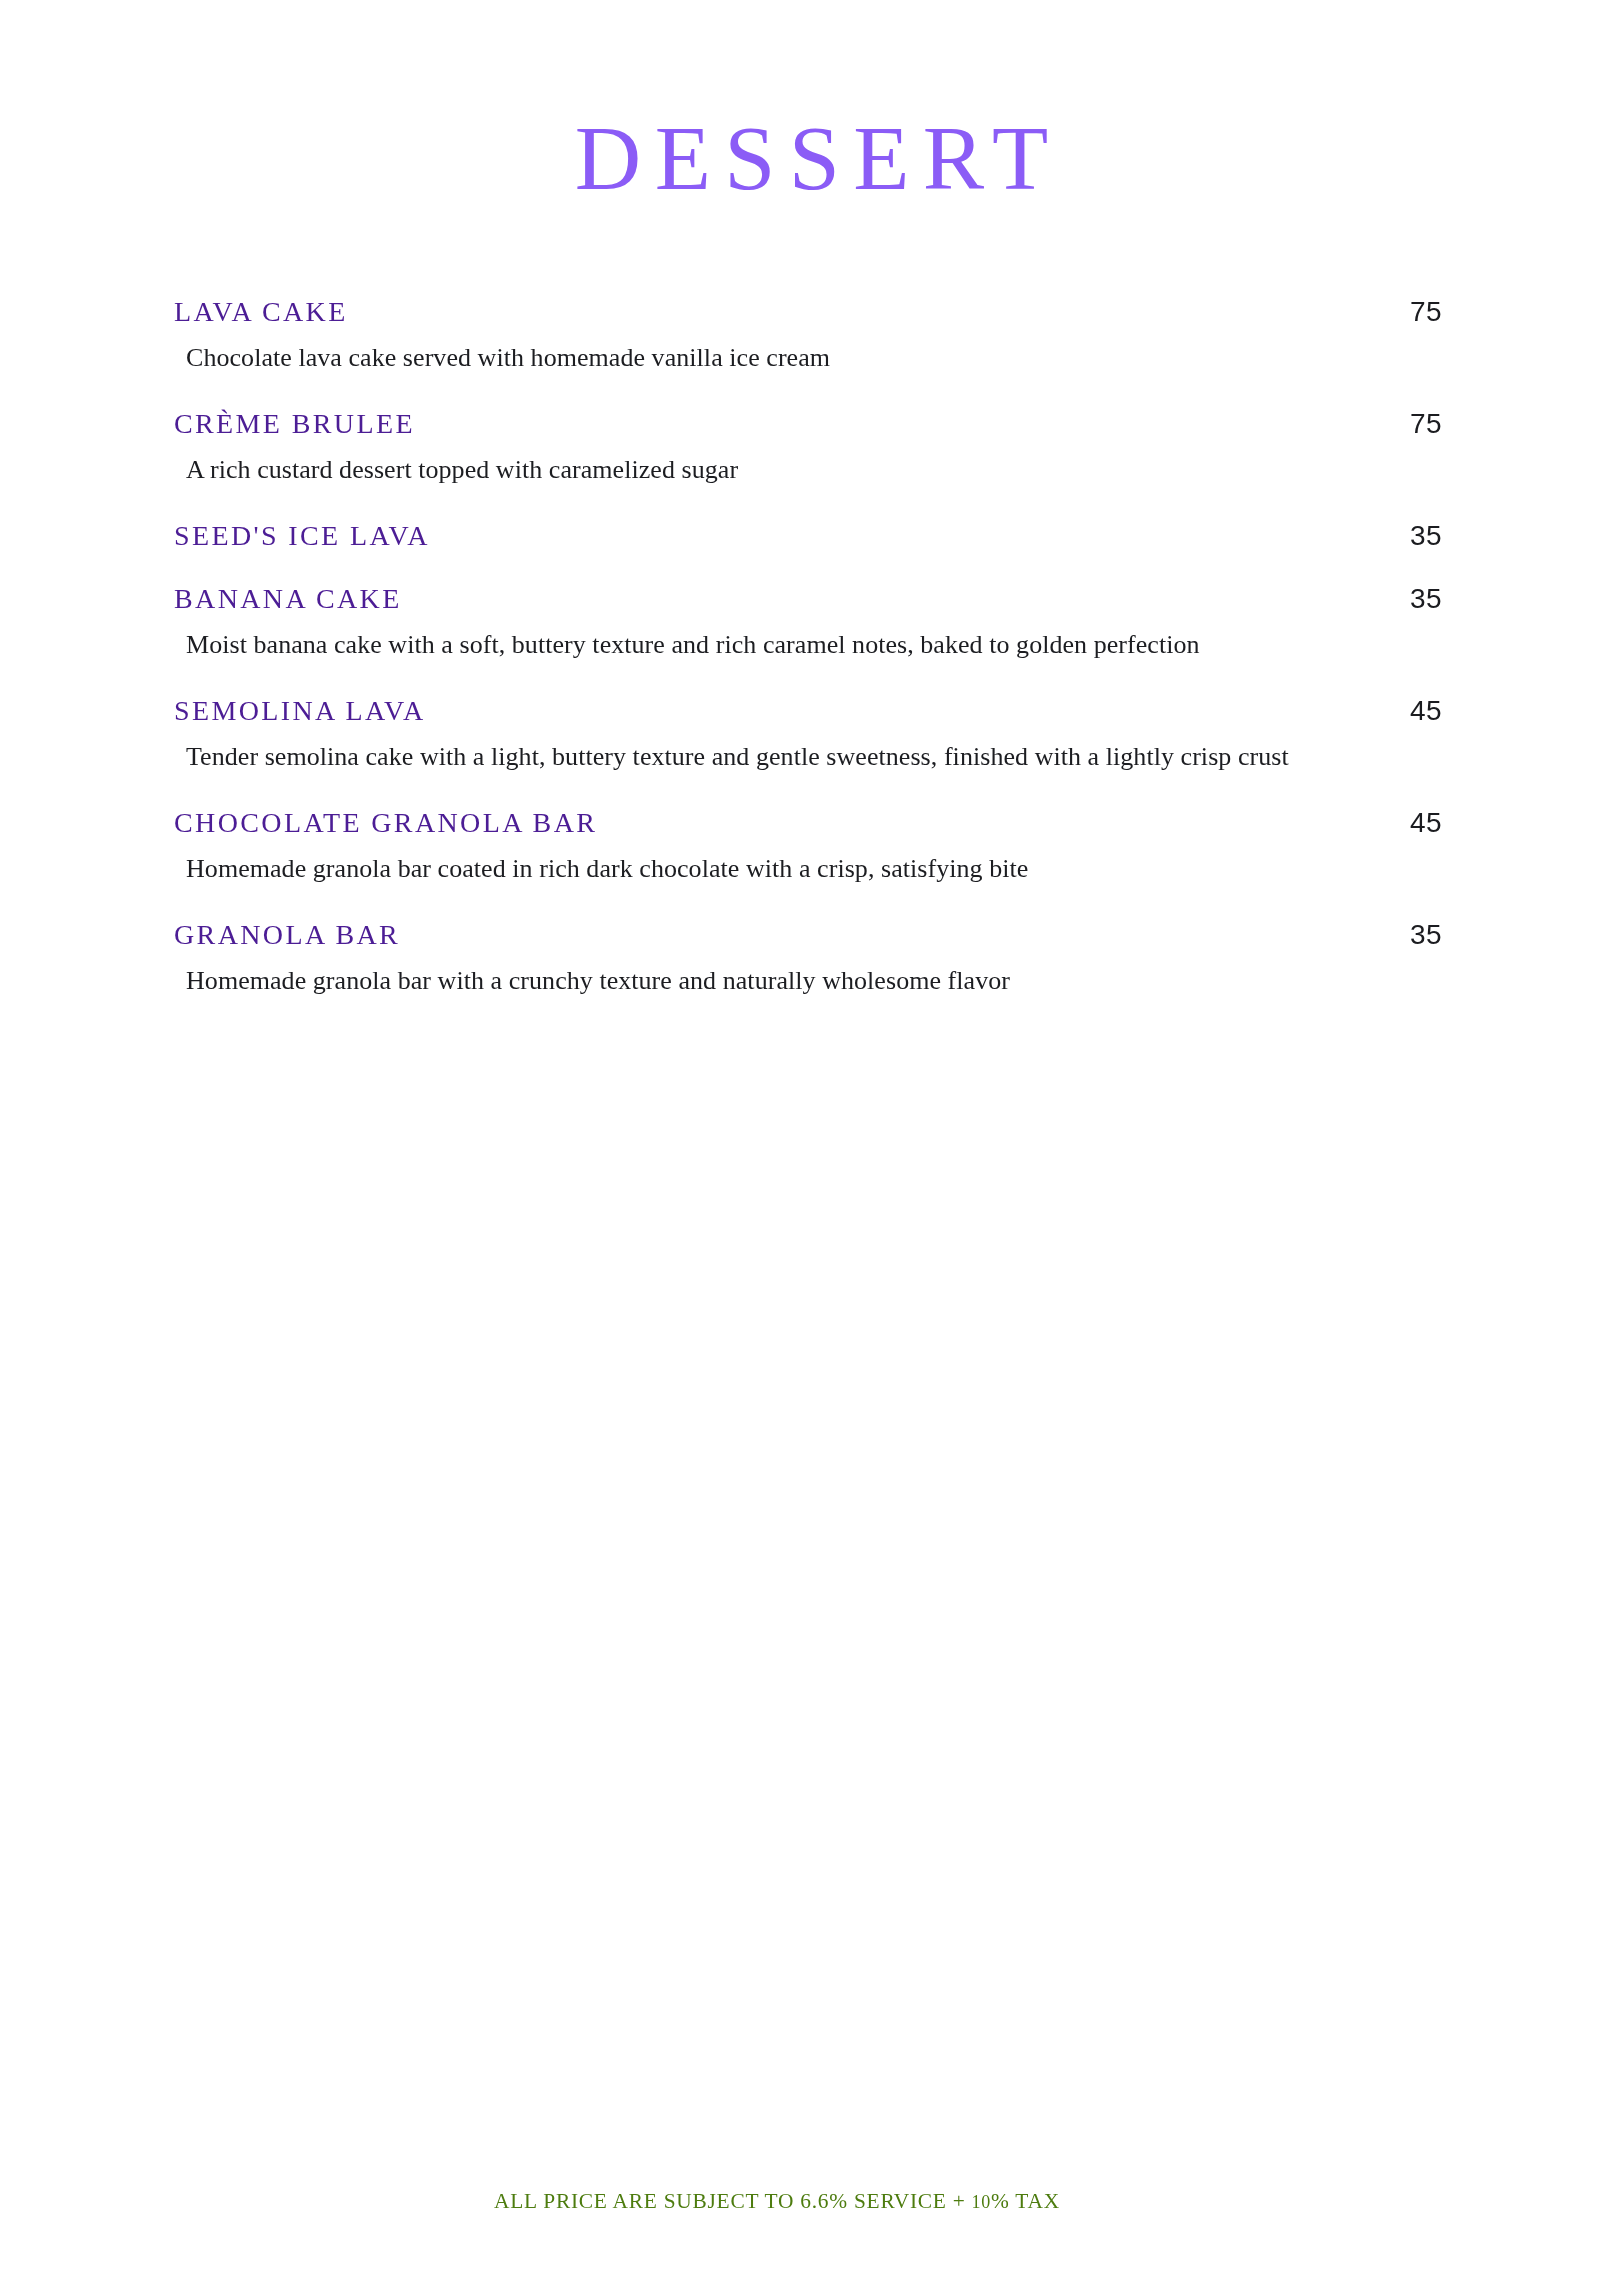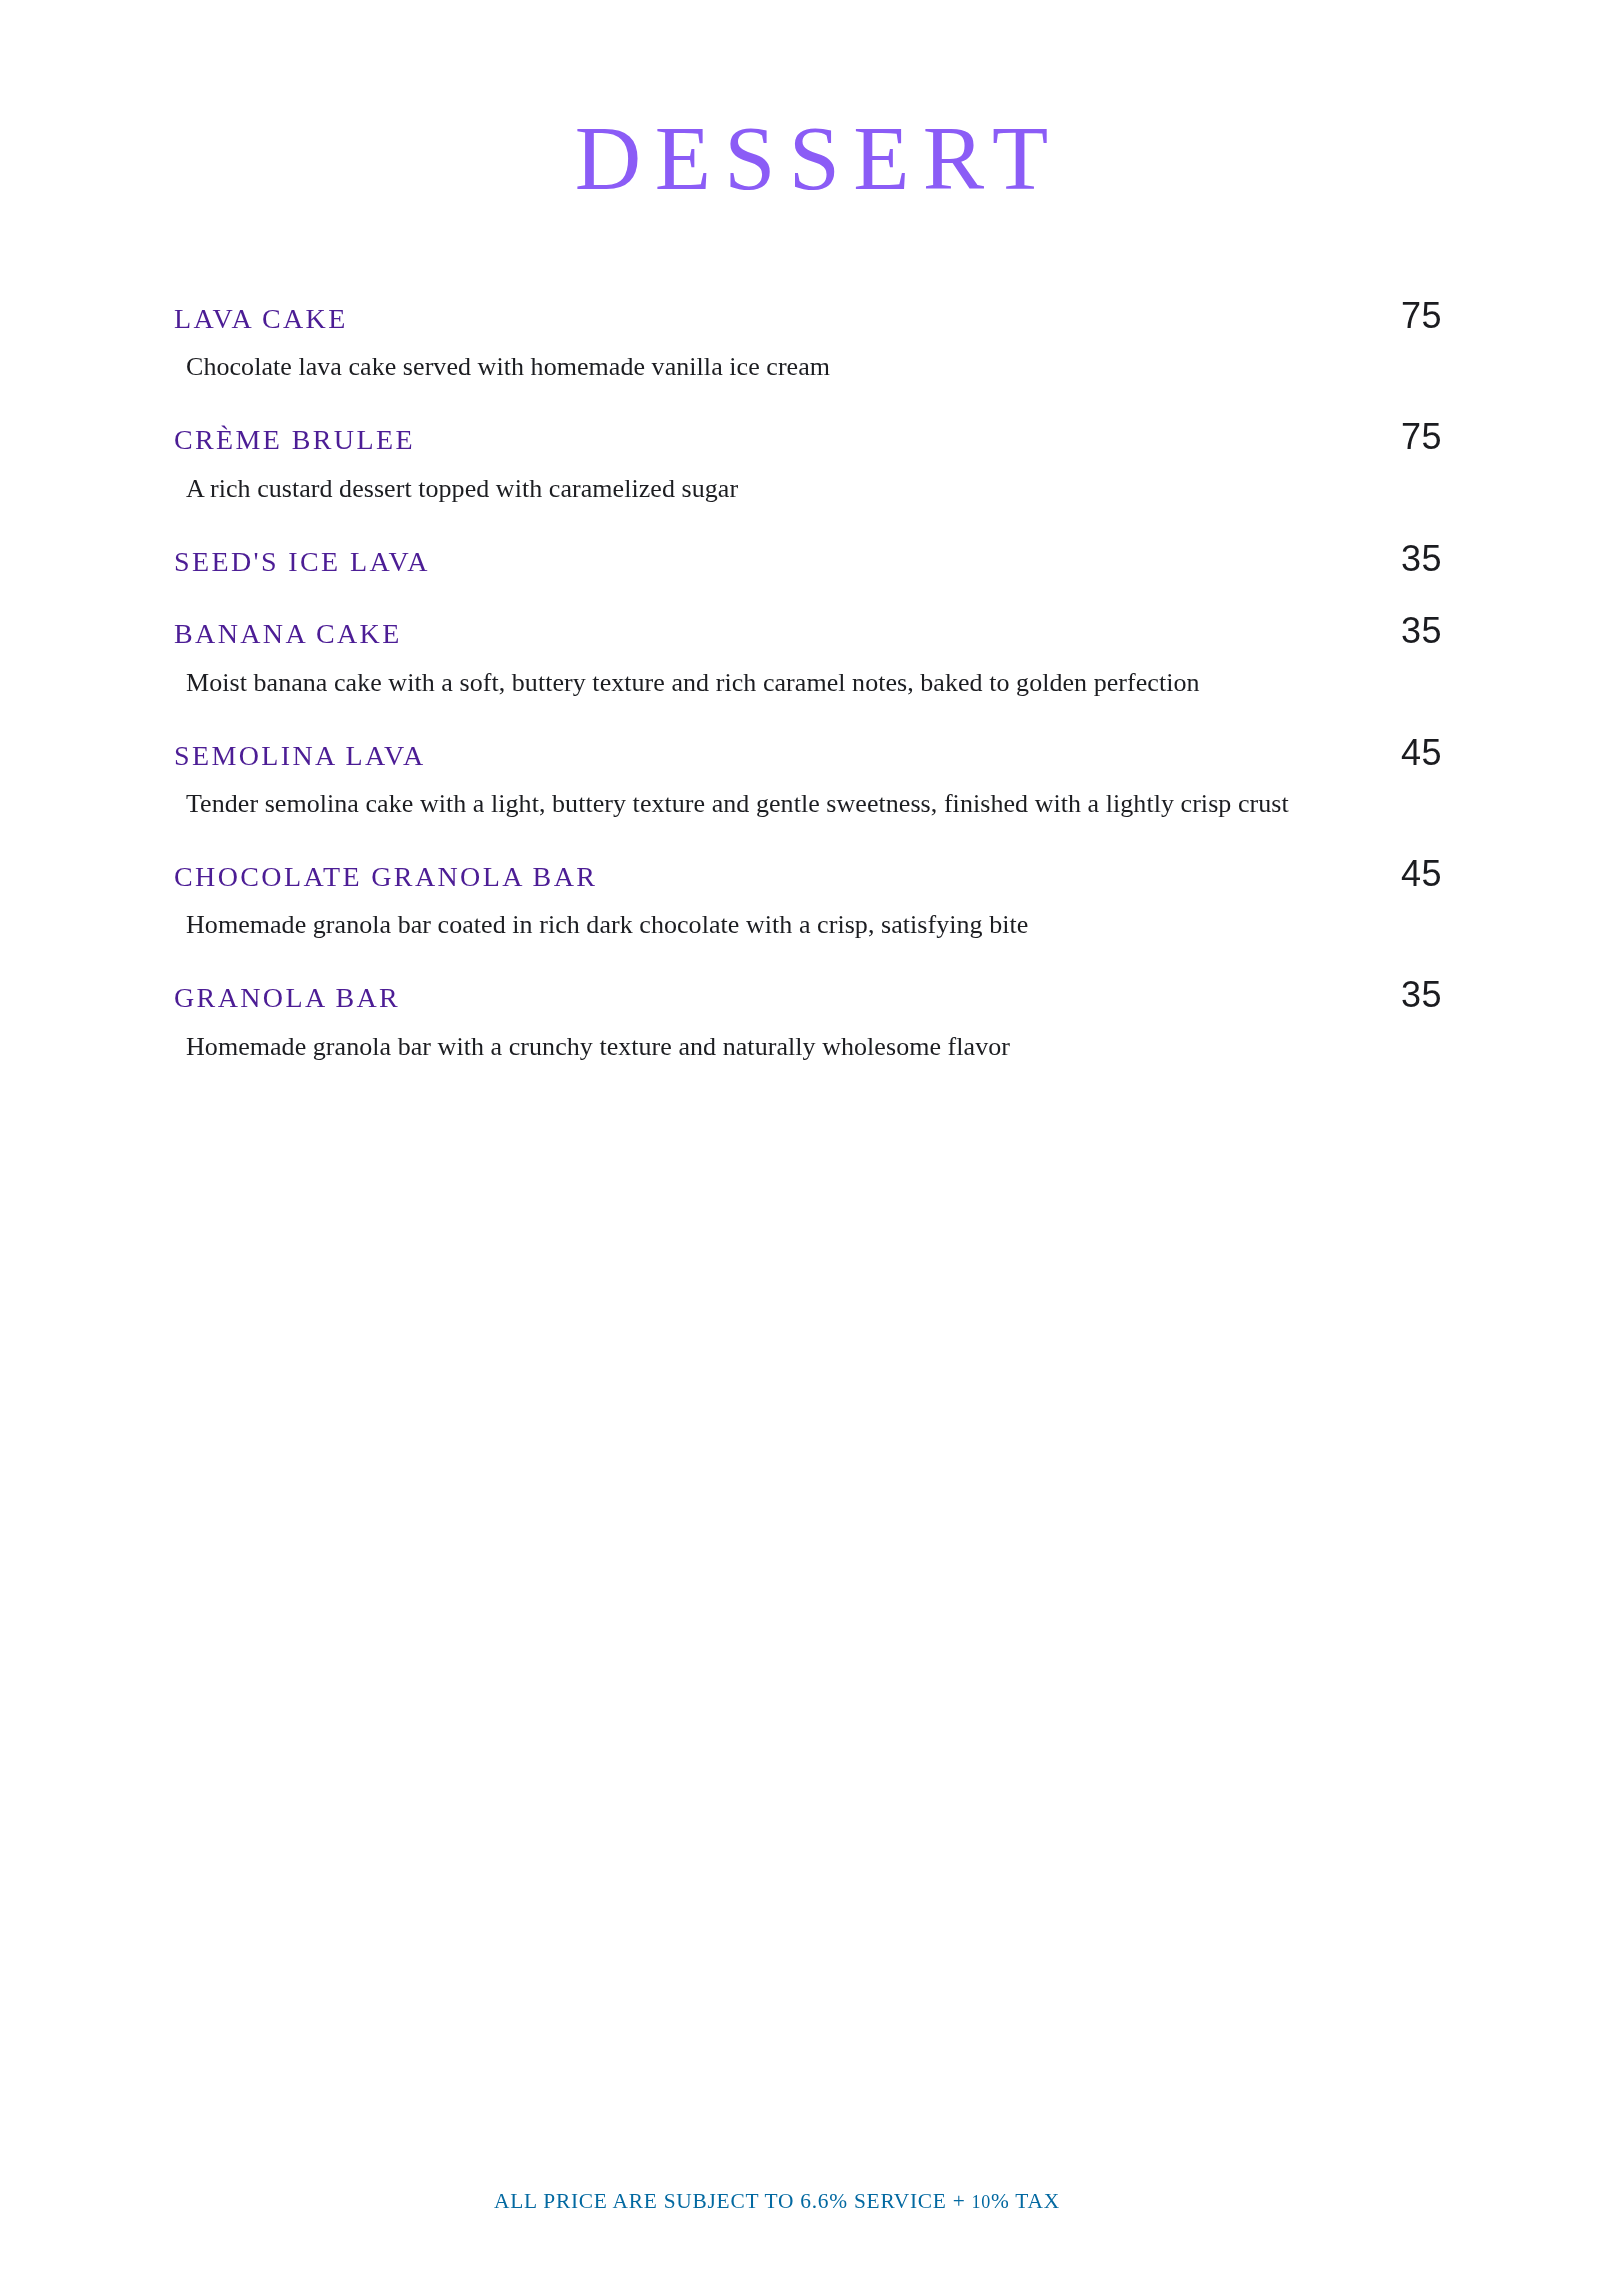--- a/index.html
+++ b/index.html
@@ -63,21 +63,21 @@
     font-weight: 400;
     letter-spacing: 0.085em;
     line-height: 1.18;
     color: #4c1d95;
     white-space: nowrap;
     flex: 0 1 auto;
   }
 
   .item-price {
     font-family: "Liberation Sans", "DejaVu Sans", sans-serif;
-    font-size: 36px;
+    font-size: 28px;
     font-weight: 400;
     letter-spacing: 0.015em;
     line-height: 1.18;
     color: #1b1c20;
     flex: 0 0 auto;
     text-align: center;
     padding-left: 32px;
   }
 
   .item-desc {
@@ -100,21 +100,21 @@
   .menu-footer {
     position: absolute;
     top: 2189px;
     left: 0;
     width: 1554px;
     text-align: center;
     font-family: "Liberation Serif", "DejaVu Serif", serif;
     font-size: 21.4px;
     font-weight: 400;
     letter-spacing: 0.035em;
-    color: #0369a1;
+    color: #4d7c0f;
     white-space: nowrap;
   }
   .menu-footer .small-num {
     font-size: 18px;
     vertical-align: baseline;
   }
 </style>
 </head>
 <body>
 

